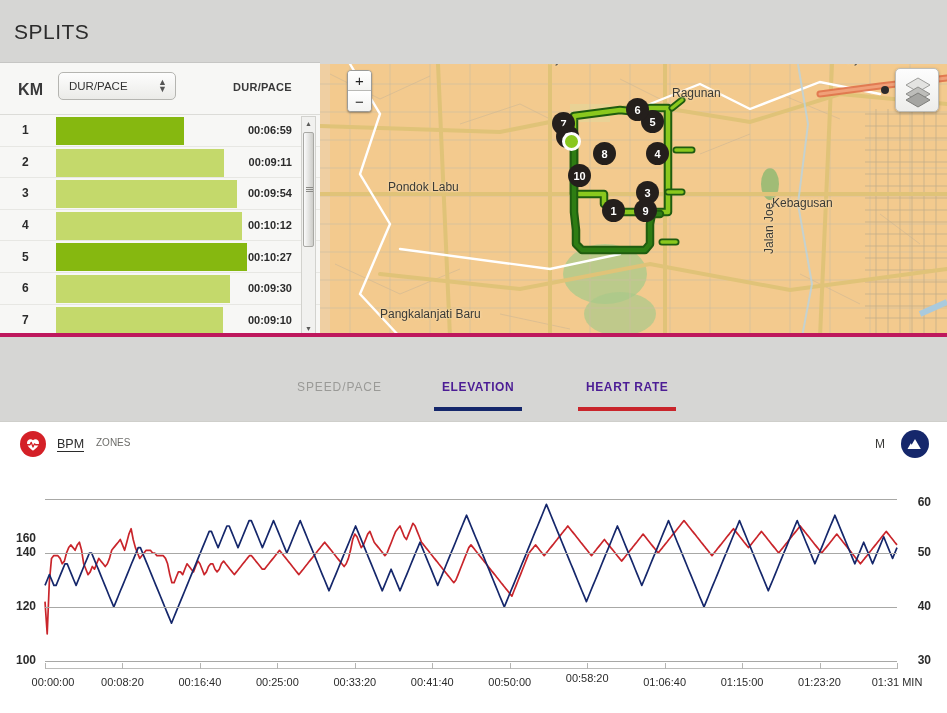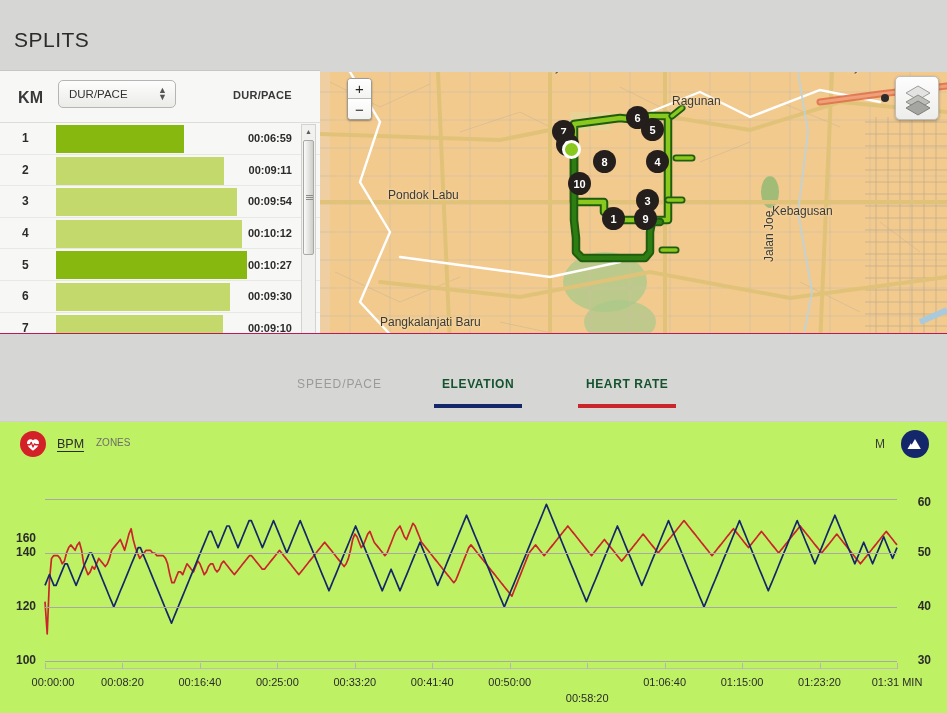--- a/index.html
+++ b/index.html
@@ -13,21 +13,21 @@
 
   #app {
     position: relative;
     width: 947px; height: 713px;
     background: #d6d6d4;
   }
 
   
   .top-section {
     position: absolute;
-    left: 0; top: 12px;
+    left: 0; top: 4px;
     width: 947px; height: 333px;
   }
 
   
   .splits-panel {
     position: absolute;
     left: 0; top: 0;
     width: 320px; height: 333px;
     background: #d6d6d4;
   }
@@ -247,45 +247,45 @@
     transform: rotate(-90deg);
     transform-origin: left top;
   }
 
   
   .tabs-bar {
     position: absolute;
     left: 0; top: 333px;
     width: 947px; height: 88px;
     background: #d6d6d4;
-    border-top: 1px solid #be185d;
+    border-top: 4px solid #be185d;
   }
   .tab {
     position: absolute;
     top: 43px;
     font-size: 12px;
     font-weight: bold;
     letter-spacing: 0.6px;
     cursor: pointer;
     padding-bottom: 17px;
   }
   .tab.inactive { color: #9a9a97; font-weight: normal; letter-spacing: .9px;}
-  .tab.active { color: #14532d; }
+  .tab.active { color: #4c1d95; }
   .tab .uline {
     position: absolute;
     left: -8px; right: -8px; bottom: 0;
     height: 4px;
   }
 
   
   .chart-area {
     position: absolute;
     left: 0; top: 421px;
     width: 947px; height: 292px;
-    background: #bef264;
+    background: #ffffff;
     border-top: 1px solid #cfcfcb;
   }
   .chart-head {
     position: absolute;
     left: 0; top: 0;
     width: 947px; height: 44px;
   }
   .hr-icon {
     position: absolute;
     left: 20px; top: 9px;
@@ -581,21 +581,21 @@
           <div class="x-label" style="left: 199.909px; top: 210px;">00:16:40</div>
           <div class="x-tick" style="left: 277.364px; top: 197px;"></div>
           <div class="x-label" style="left: 277.364px; top: 210px;">00:25:00</div>
           <div class="x-tick" style="left: 354.818px; top: 197px;"></div>
           <div class="x-label" style="left: 354.818px; top: 210px;">00:33:20</div>
           <div class="x-tick" style="left: 432.273px; top: 197px;"></div>
           <div class="x-label" style="left: 432.273px; top: 210px;">00:41:40</div>
           <div class="x-tick" style="left: 509.727px; top: 197px;"></div>
           <div class="x-label" style="left: 509.727px; top: 210px;">00:50:00</div>
           <div class="x-tick" style="left: 587.182px; top: 197px;"></div>
-          <div class="x-label" style="left: 587.182px; top: 226px;">00:58:20</div>
+          <div class="x-label" style="left: 587.182px; top: 206px;">00:58:20</div>
           <div class="x-tick" style="left: 664.636px; top: 197px;"></div>
           <div class="x-label" style="left: 664.636px; top: 210px;">01:06:40</div>
           <div class="x-tick" style="left: 742.091px; top: 197px;"></div>
           <div class="x-label" style="left: 742.091px; top: 210px;">01:15:00</div>
           <div class="x-tick" style="left: 819.545px; top: 197px;"></div>
           <div class="x-label" style="left: 819.545px; top: 210px;">01:23:20</div>
           <div class="x-tick" style="left: 897px; top: 197px;"></div>
           <div class="x-label" style="left: 897px; top: 210px; text-align: right;">01:31 MIN</div>
         </div>
     </div>

